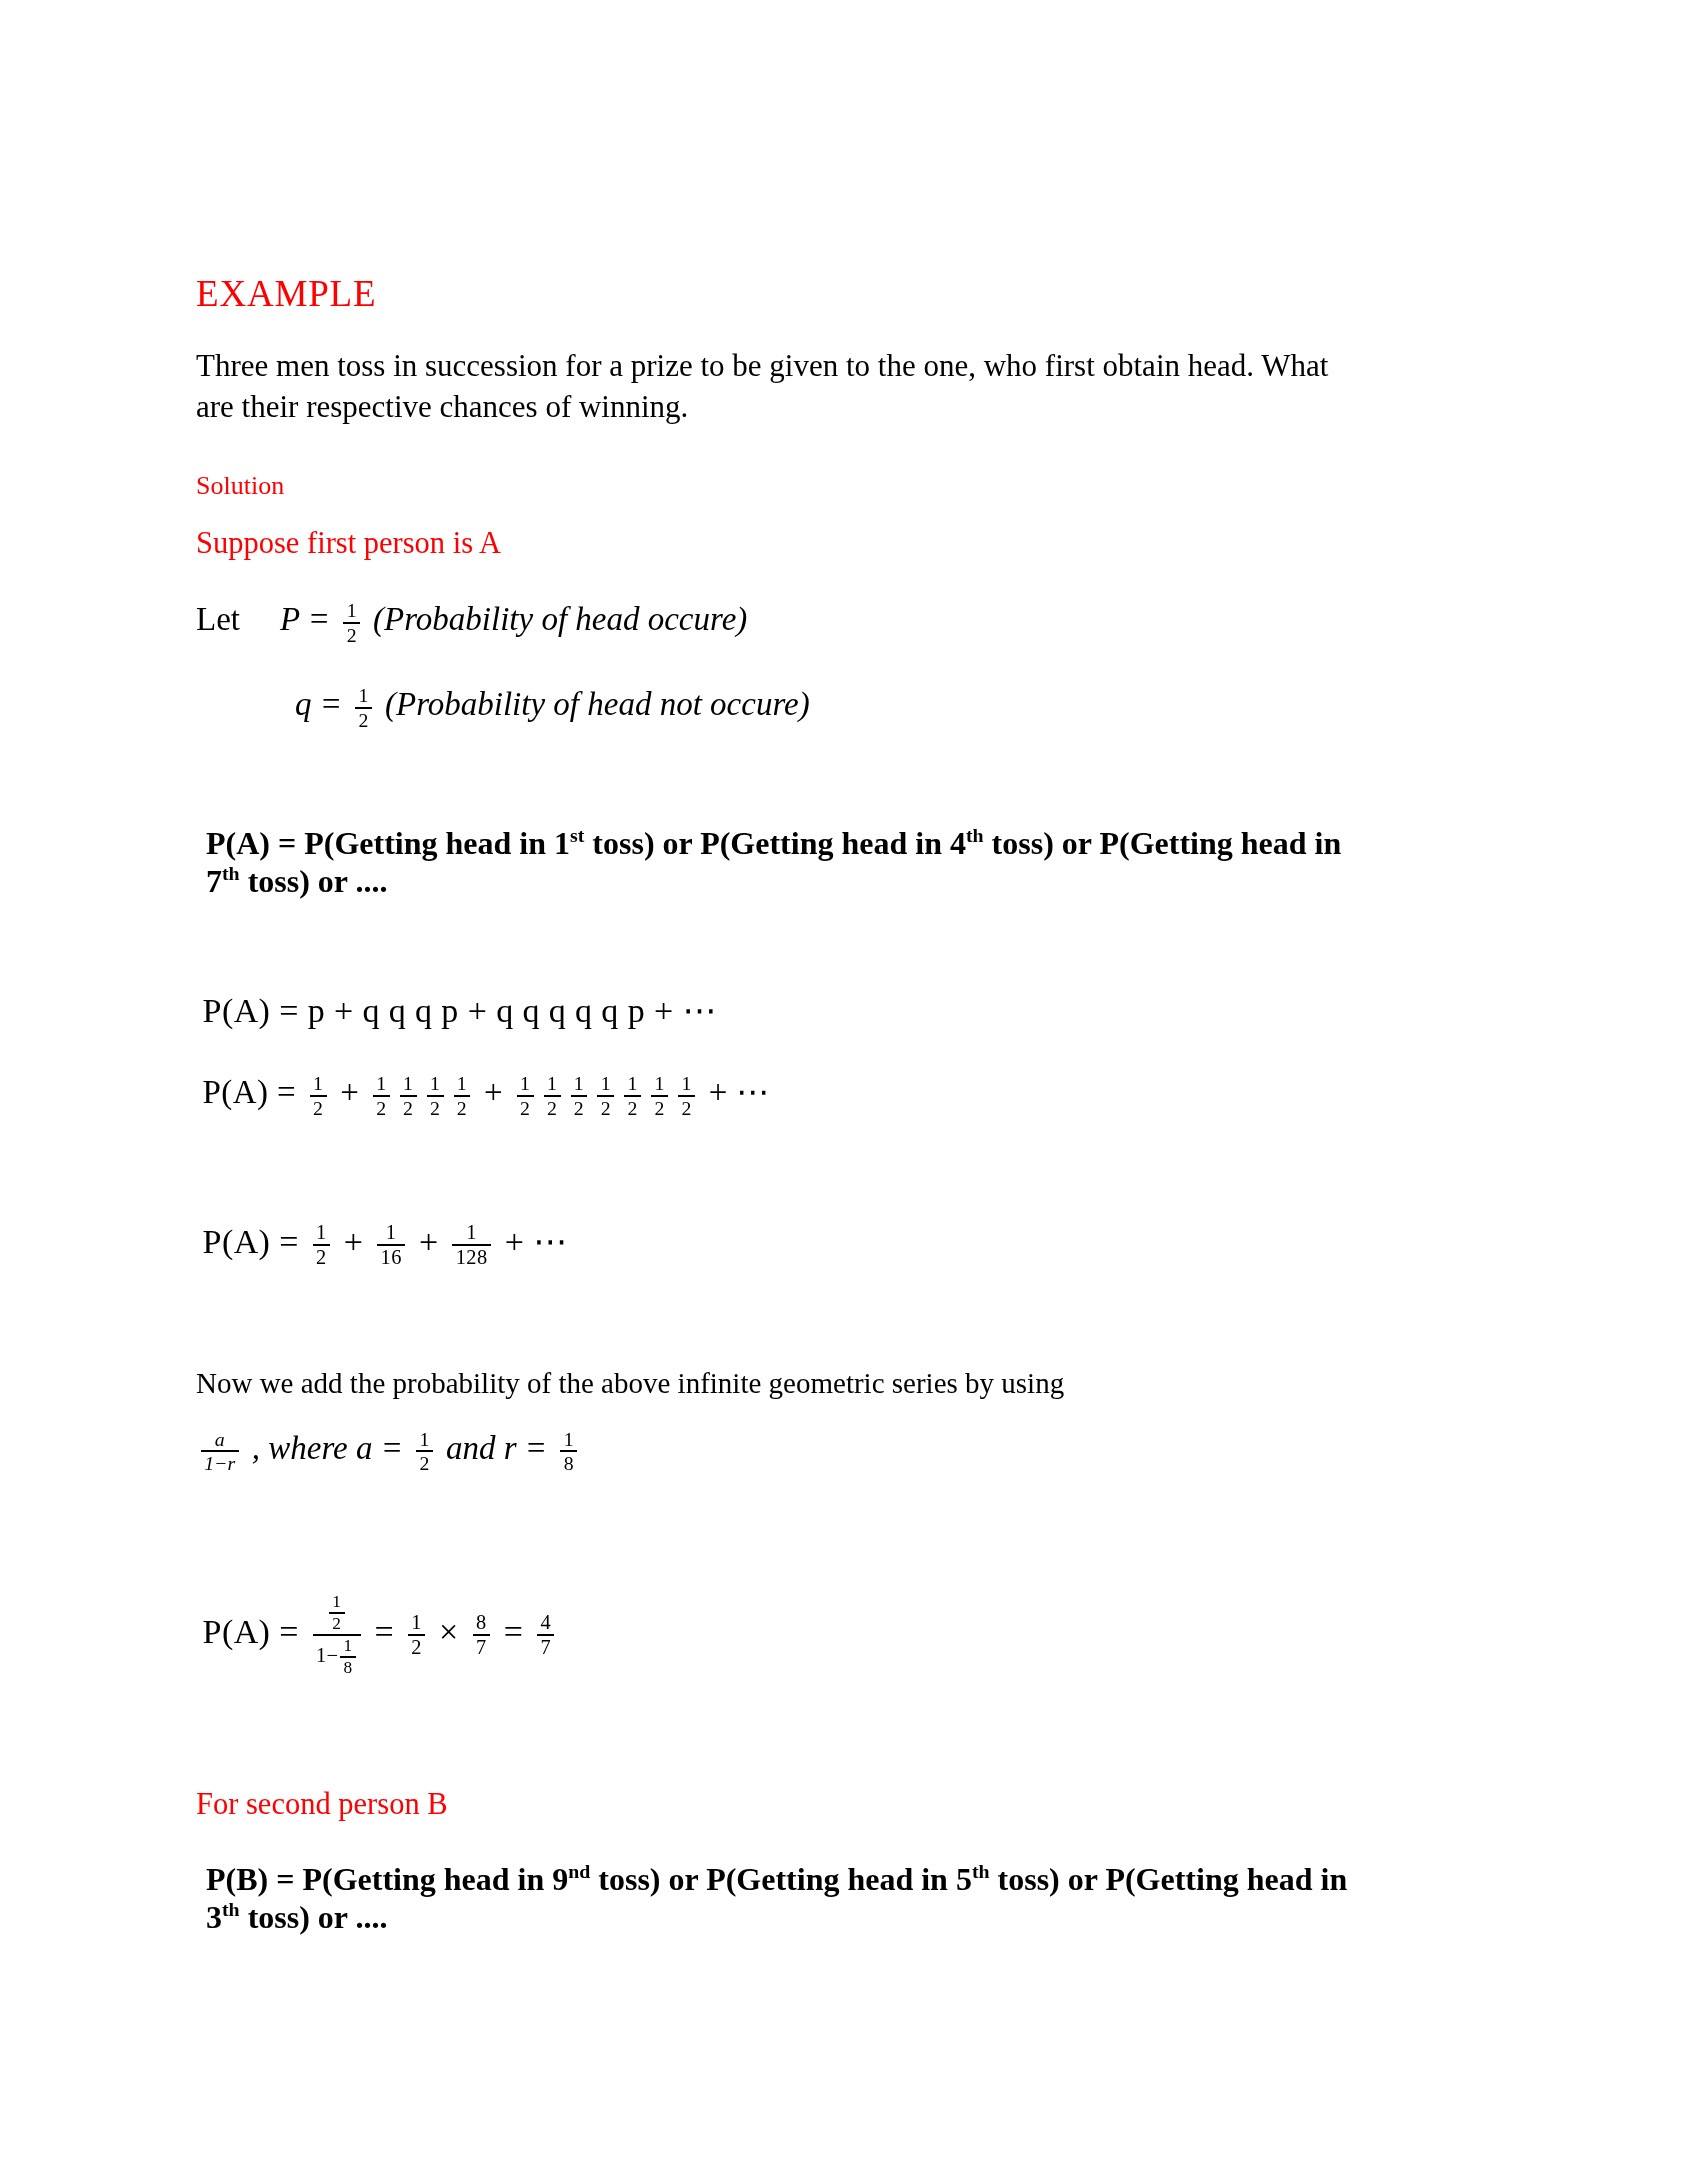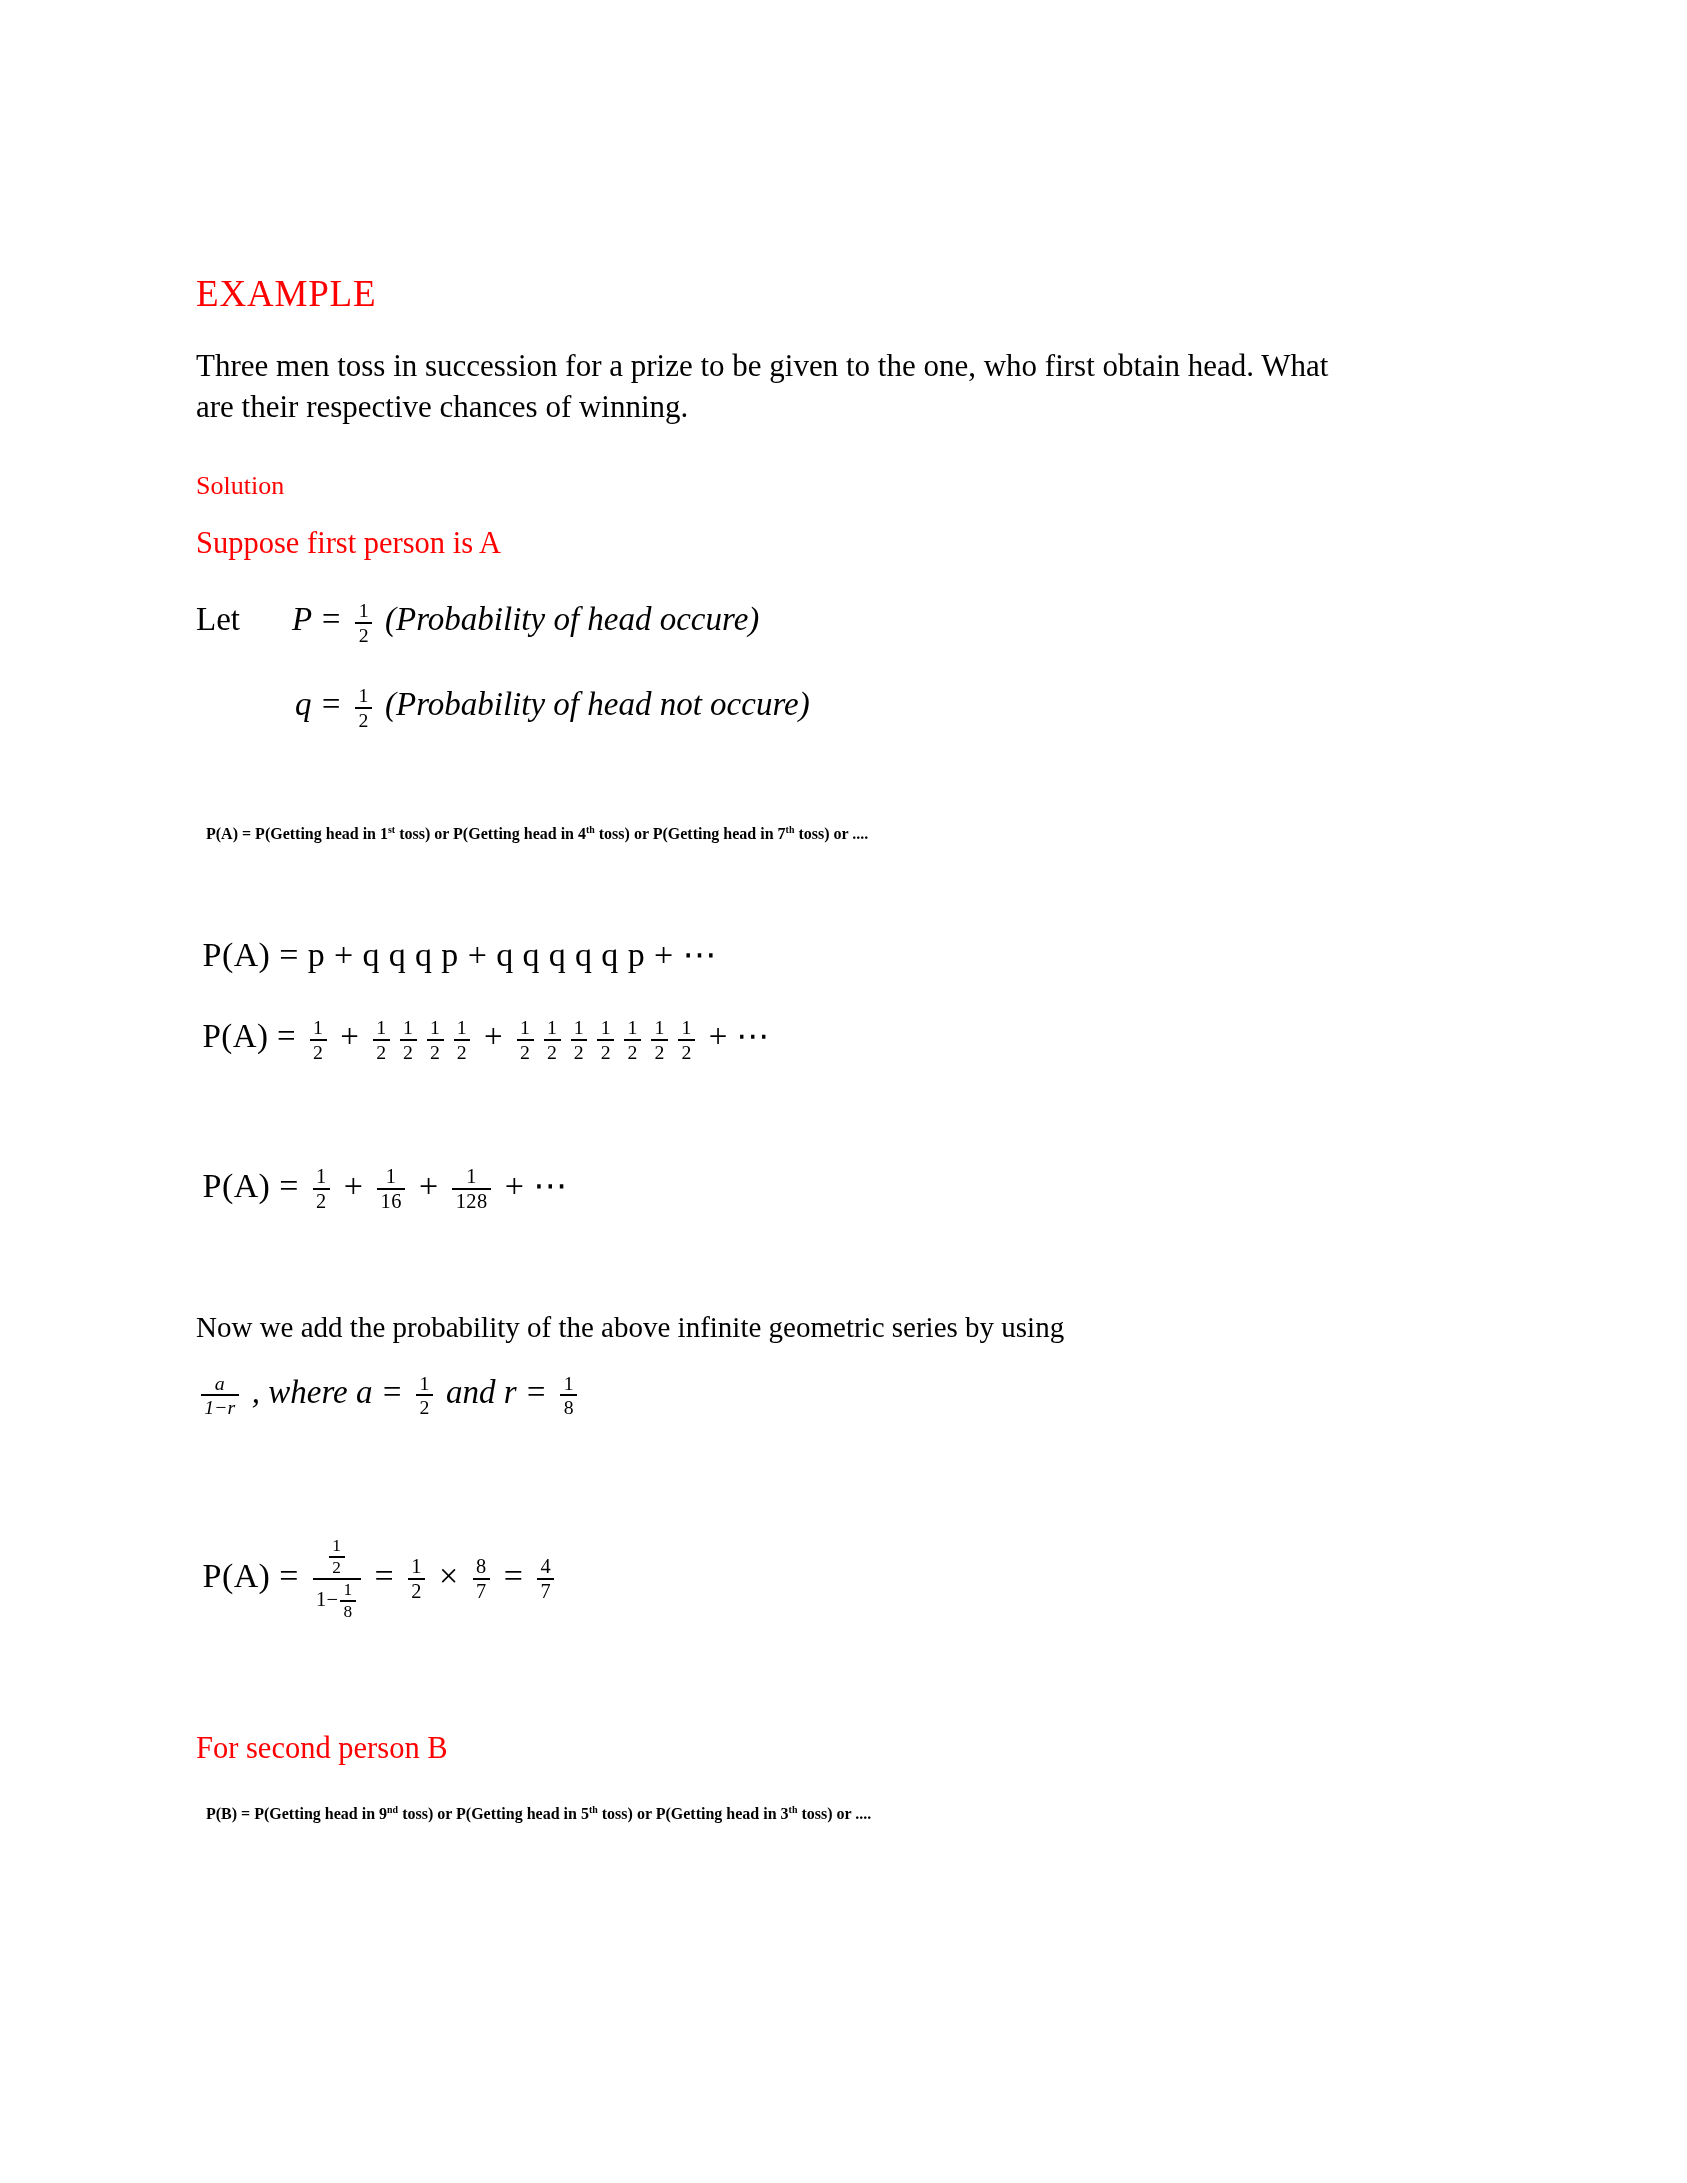--- a/index.html
+++ b/index.html
@@ -27,25 +27,25 @@
     color: #ff0000; font-size: 26px; font-weight: 400;
     margin: 0 0 25px 0;
   }
   h3.red-sub {
     color: #ff0000; font-size: 30.5px; font-weight: 400;
     margin: 0 0 38px 0;
   }
   .math-line { font-size: 33px; margin: 0; }
   .math-line.it { font-style: italic; }
   .let-line { margin-bottom: 38px; }
-  .let-label { font-style: normal; margin-right: 52px; font-size: 33px; }
+  .let-label { font-style: normal; margin-right: 40px; font-size: 33px; }
   .indent { padding-left: 99px; }
   .q-line { margin-bottom: 92px; }
   .bold-line {
-    font-size: 16px; font-weight: 700; font-style: normal;
+    font-size: 32px; font-weight: 700; font-style: normal;
     padding-left: 10px;
   }
   .pa-cases { margin-bottom: 91px; }
   .series-line { font-size: 34px; padding-left: 6.6px; letter-spacing: 0.4px; }
   .pa-series1 { margin-bottom: 42px; }
   .pa-series2 { font-size: 33px; margin-bottom: 101px; }
   .pa-series3 { margin-bottom: 97px; }
   p.note { font-size: 29px; margin: 0 0 28px 0; }
   .geometric { font-size: 33px; font-style: italic; margin-bottom: 117px; }
   .pa-result { margin-bottom: 109px; }

